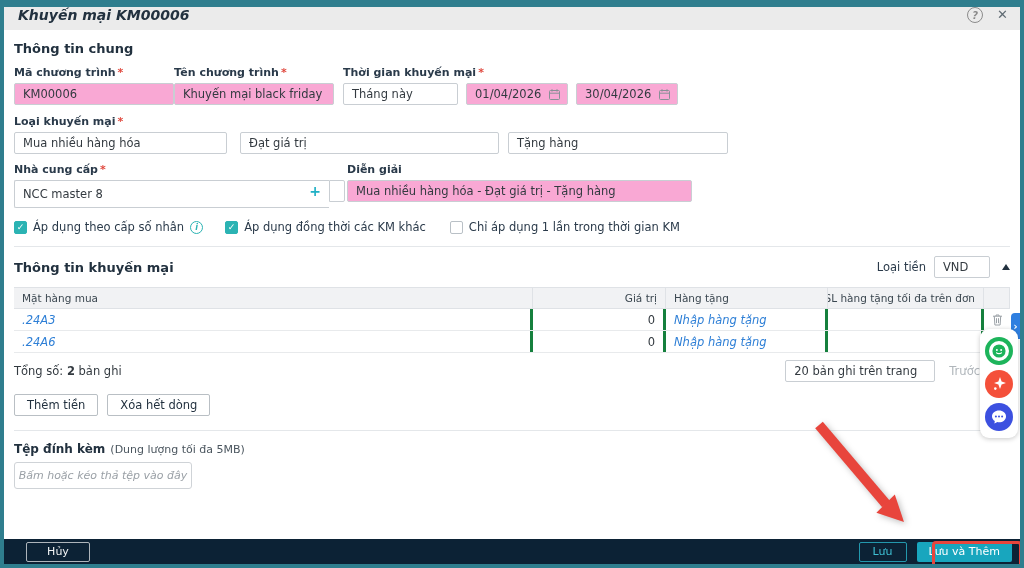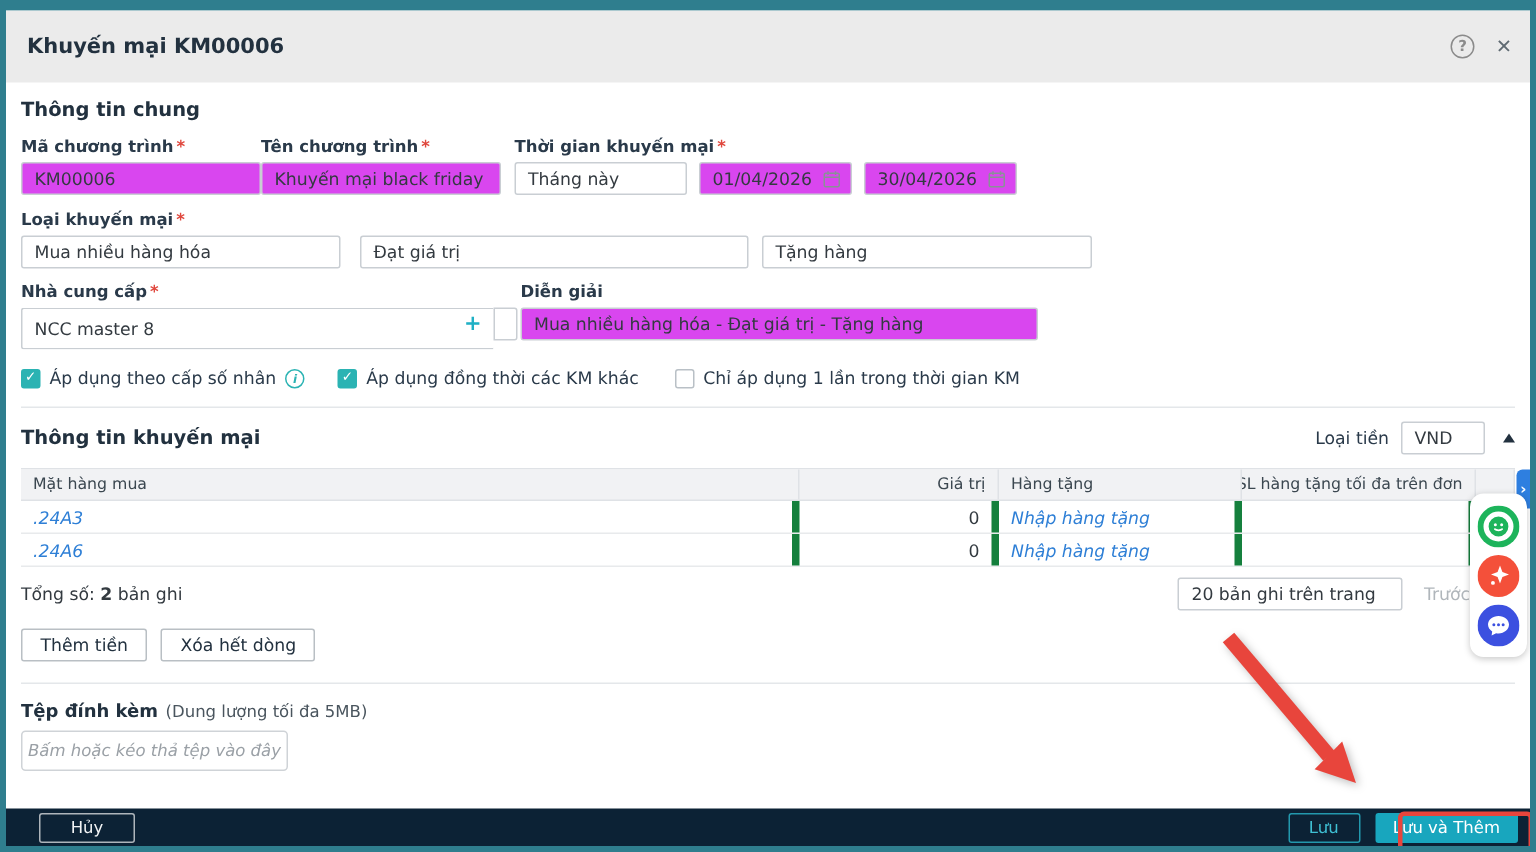--- a/index.html
+++ b/index.html
@@ -1,32 +1,32 @@
 <!DOCTYPE html>
 <html><head>
 <meta charset="utf-8">
 <style>
   * { margin:0; padding:0; box-sizing:border-box; }
   html,body { width:1024px; height:568px; background:#fff; font-family:"DejaVu Sans","Liberation Sans",sans-serif; }
   .dialog { position:relative; width:1024px; height:568px; border:4px solid #2f7e8e; border-top-width:7px; background:#fff; overflow:hidden; }
-  .dlg-header { height:48px; background:#ebebeb; display:flex; align-items:center; padding:0 12px 0 14px; }
+  .dlg-header { height:23px; background:#ebebeb; display:flex; align-items:flex-start; padding:0 12px 0 14px;font-style:italic; }
   .dlg-title { font-size:14px; font-weight:bold; color:#22313f; }
   .dlg-header .spacer { flex:1; }
   .help-ic { width:16px; height:16px; border:1.4px solid #8b8b8b; border-radius:50%; color:#8b8b8b; font-size:10px; font-weight:bold; display:flex; align-items:center; justify-content:center; margin-right:14px; cursor:pointer; }
   .close-ic { color:#5f6a72; font-size:13px; cursor:pointer; }
 
   .content { padding:0 10px; }
   .sec-title { font-size:13px; font-weight:bold; color:#22313f; }
   .sec1-title { margin-top:11px; }
 
   .frow { display:flex; align-items:flex-start; }
   .fgroup { display:flex; flex-direction:column; }
   .flabel { font-size:11px; font-weight:bold; color:#2a3a4a; margin-bottom:4px; white-space:nowrap; }
   .req { color:#e0493f; margin-left:2px; }
-  .tbox { height:22px; border:1px solid #c9ced3; border-radius:2px; background:#d946ef; font-size:11.5px; color:#333a40; padding:0 8px; display:flex; align-items:center; white-space:nowrap; overflow:hidden; width:100%; font-family:inherit; }
+  .tbox { height:22px; border:1px solid #c9ced3; border-radius:2px; background:#f9a8d4; font-size:11.5px; color:#333a40; padding:0 8px; display:flex; align-items:center; white-space:nowrap; overflow:hidden; width:100%; font-family:inherit; }
   input.tbox { outline:none; }
   .selbox { height:22px; border:1px solid #c9ced3; border-radius:2px; background:#fff; font-size:11.5px; color:#333a40; padding:0 20px 0 8px; display:flex; align-items:center; position:relative; white-space:nowrap; overflow:hidden; cursor:pointer; }
   .caret-dn { position:absolute; right:7px; top:9px; width:0; height:0; border-left:3.5px solid transparent; border-right:3.5px solid transparent; border-top:4.5px solid #6b7publice; border-top-color:#6b757d; }
   .datebox { position:relative; padding-right:24px; cursor:text; }
   .cal-ic { position:absolute; right:6px; top:4px; }
 
   .combo { display:flex; align-items:stretch; }
   .combo .main { position:relative; height:28px; border:1px solid #c9ced3; border-right:none; border-radius:2px 0 0 2px; font-size:11.5px; color:#333a40; padding:0 26px 0 8px; display:flex; align-items:center; flex:1; }
   .plus-ic { position:absolute; right:8px; top:2px; color:#1fb0c5; font-size:14px; font-weight:bold; cursor:pointer; }
   .combo .carseg { width:16px; height:22px; border:1px solid #c9ced3; border-radius:0 2px 2px 0; position:relative; cursor:pointer; background:#fff; }
@@ -44,21 +44,21 @@
 
   .sec2row { display:flex; align-items:center; margin-top:9px; }
   .sec2row .spacer { flex:1; }
   .cur-label { font-size:11.5px; color:#2a3a4a; margin-right:8px; }
   .cur-sel { width:56px; }
   .collapse-ic { margin-left:12px; width:0; height:0; border-left:4.5px solid transparent; border-right:4.5px solid transparent; border-bottom:6px solid #22313f; cursor:pointer; }
 
   .grid { margin-top:9px; border-top:1px solid #dfe2e6; }
   .grow { display:flex; align-items:stretch; border-bottom:1px solid #e8eaec; height:22px; }
   .grow.ghead { background:#f1f2f4; border-bottom:1px solid #dfe2e6; height:21px; }
-  .gc { display:flex; align-items:center; padding:0 8px; font-size:11.5px; color:#333a40; border-right:5px solid #15803d; overflow:hidden; white-space:nowrap; }
+  .gc { display:flex; align-items:center; padding:0 8px; font-size:11.5px; color:#333a40; border-right:3px solid #15803d; overflow:hidden; white-space:nowrap; }
   .ghead .gc { font-size:10.5px; color:#3b4750; border-right:1px solid #dfe2e6; }
   .gc1 { flex:1; }
   .gc2 { width:133px; justify-content:flex-end; }
   .gc3 { width:162px; }
   .gc4 { width:156px; justify-content:flex-end; }
   .gc5 { width:26px; border-right:none; justify-content:center; padding:0; }
   .cell-link { color:#2e7fd6; font-style:italic; cursor:pointer; }
   .trash { cursor:pointer; display:flex; }
 
   .pagrow { display:flex; align-items:center; margin-top:7px; }

